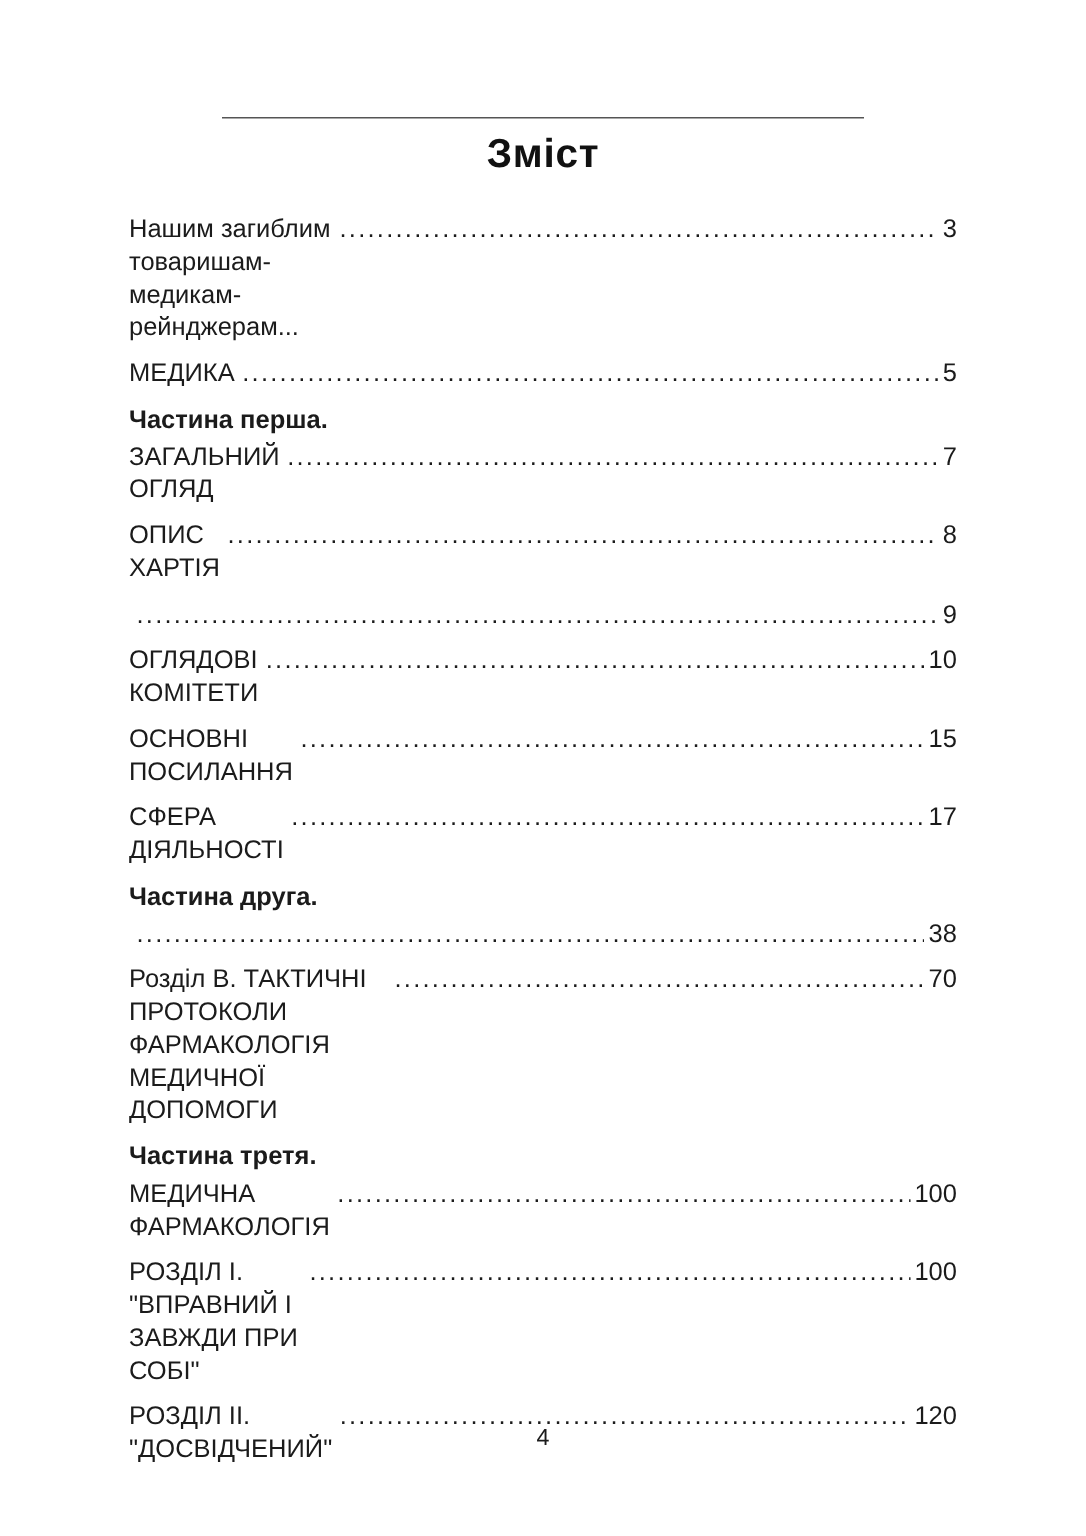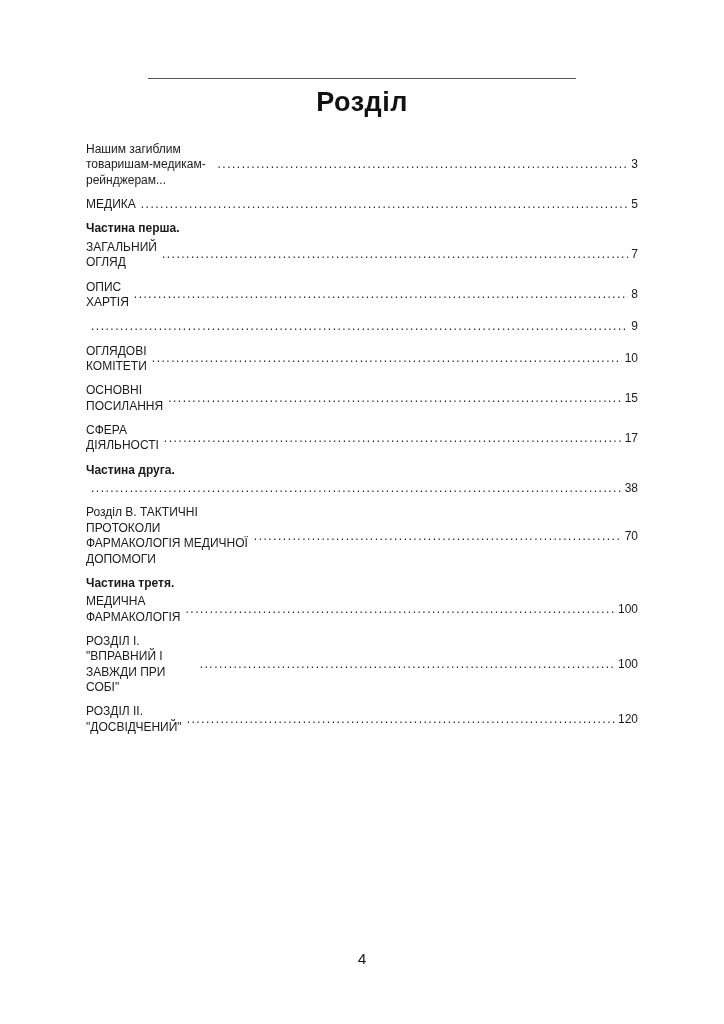--- a/index.html
+++ b/index.html
@@ -31,22 +31,22 @@
     font-size: 27px;
     font-weight: bold;
     letter-spacing: 0.5px;
     color: #111111;
   }
   .toc {
     margin: 0 86px 0 86px;
   }
   .toc-row {
     display: flex;
-    align-items: center;
-    font-size: 12px;
+    align-items: flex-start;
+    font-size: 17px;
     line-height: 1.28;
     margin-bottom: 9px;
   }
   .toc-row.section {
     margin-bottom: 3px;
   }
   .toc-row.section .toc-label {
     font-weight: bold;
   }
   .toc-label {
@@ -78,21 +78,21 @@
     color: #1b1b1b;
   }
 </style>
 </head>
 <body>
 
 <div class="page">
 
   <div class="top-rule"></div>
 
-  <h1 class="page-title">Розділ</h1>
+  <h1 class="page-title">Зміст</h1>
 
   <div class="toc">
       <div class="toc-row">
     <span class="toc-label">Нашим загиблим товаришам-медикам-рейнджерам...</span>
     <span class="toc-leader"></span>
     <span class="toc-page">3</span>
   </div>
       <div class="toc-row">
     <span class="toc-label">МЕДИКА</span>
     <span class="toc-leader"></span>

